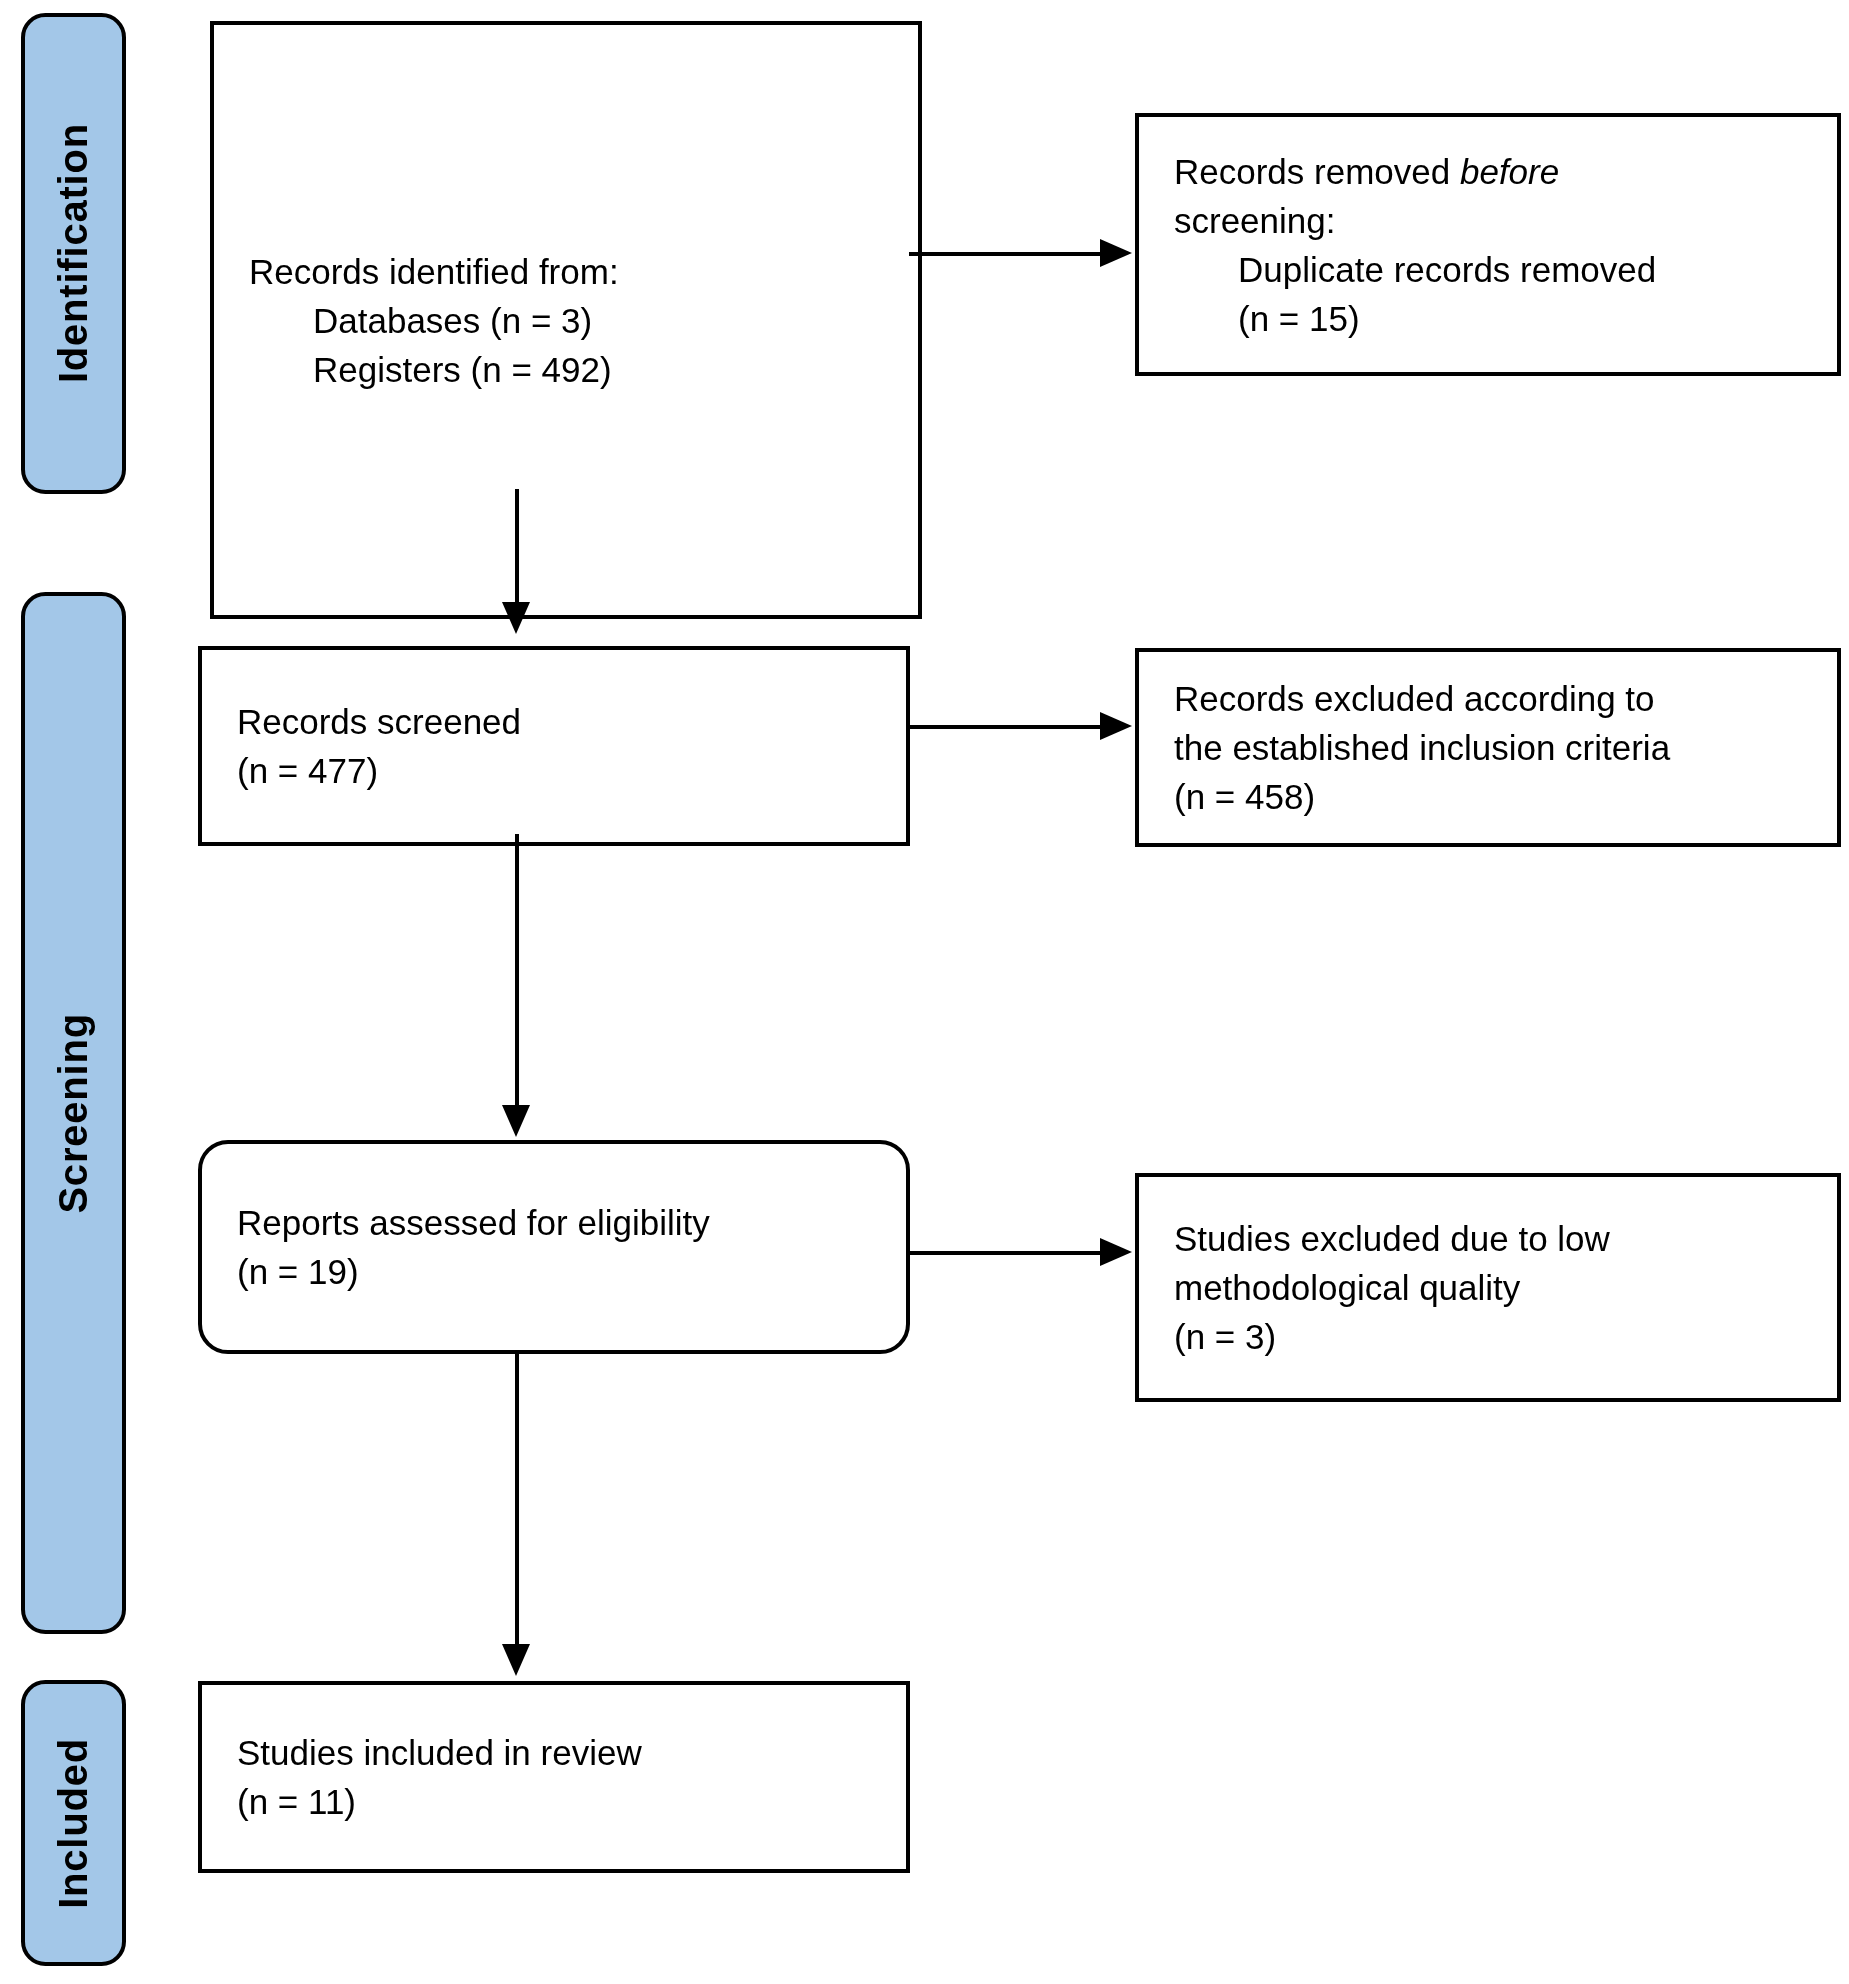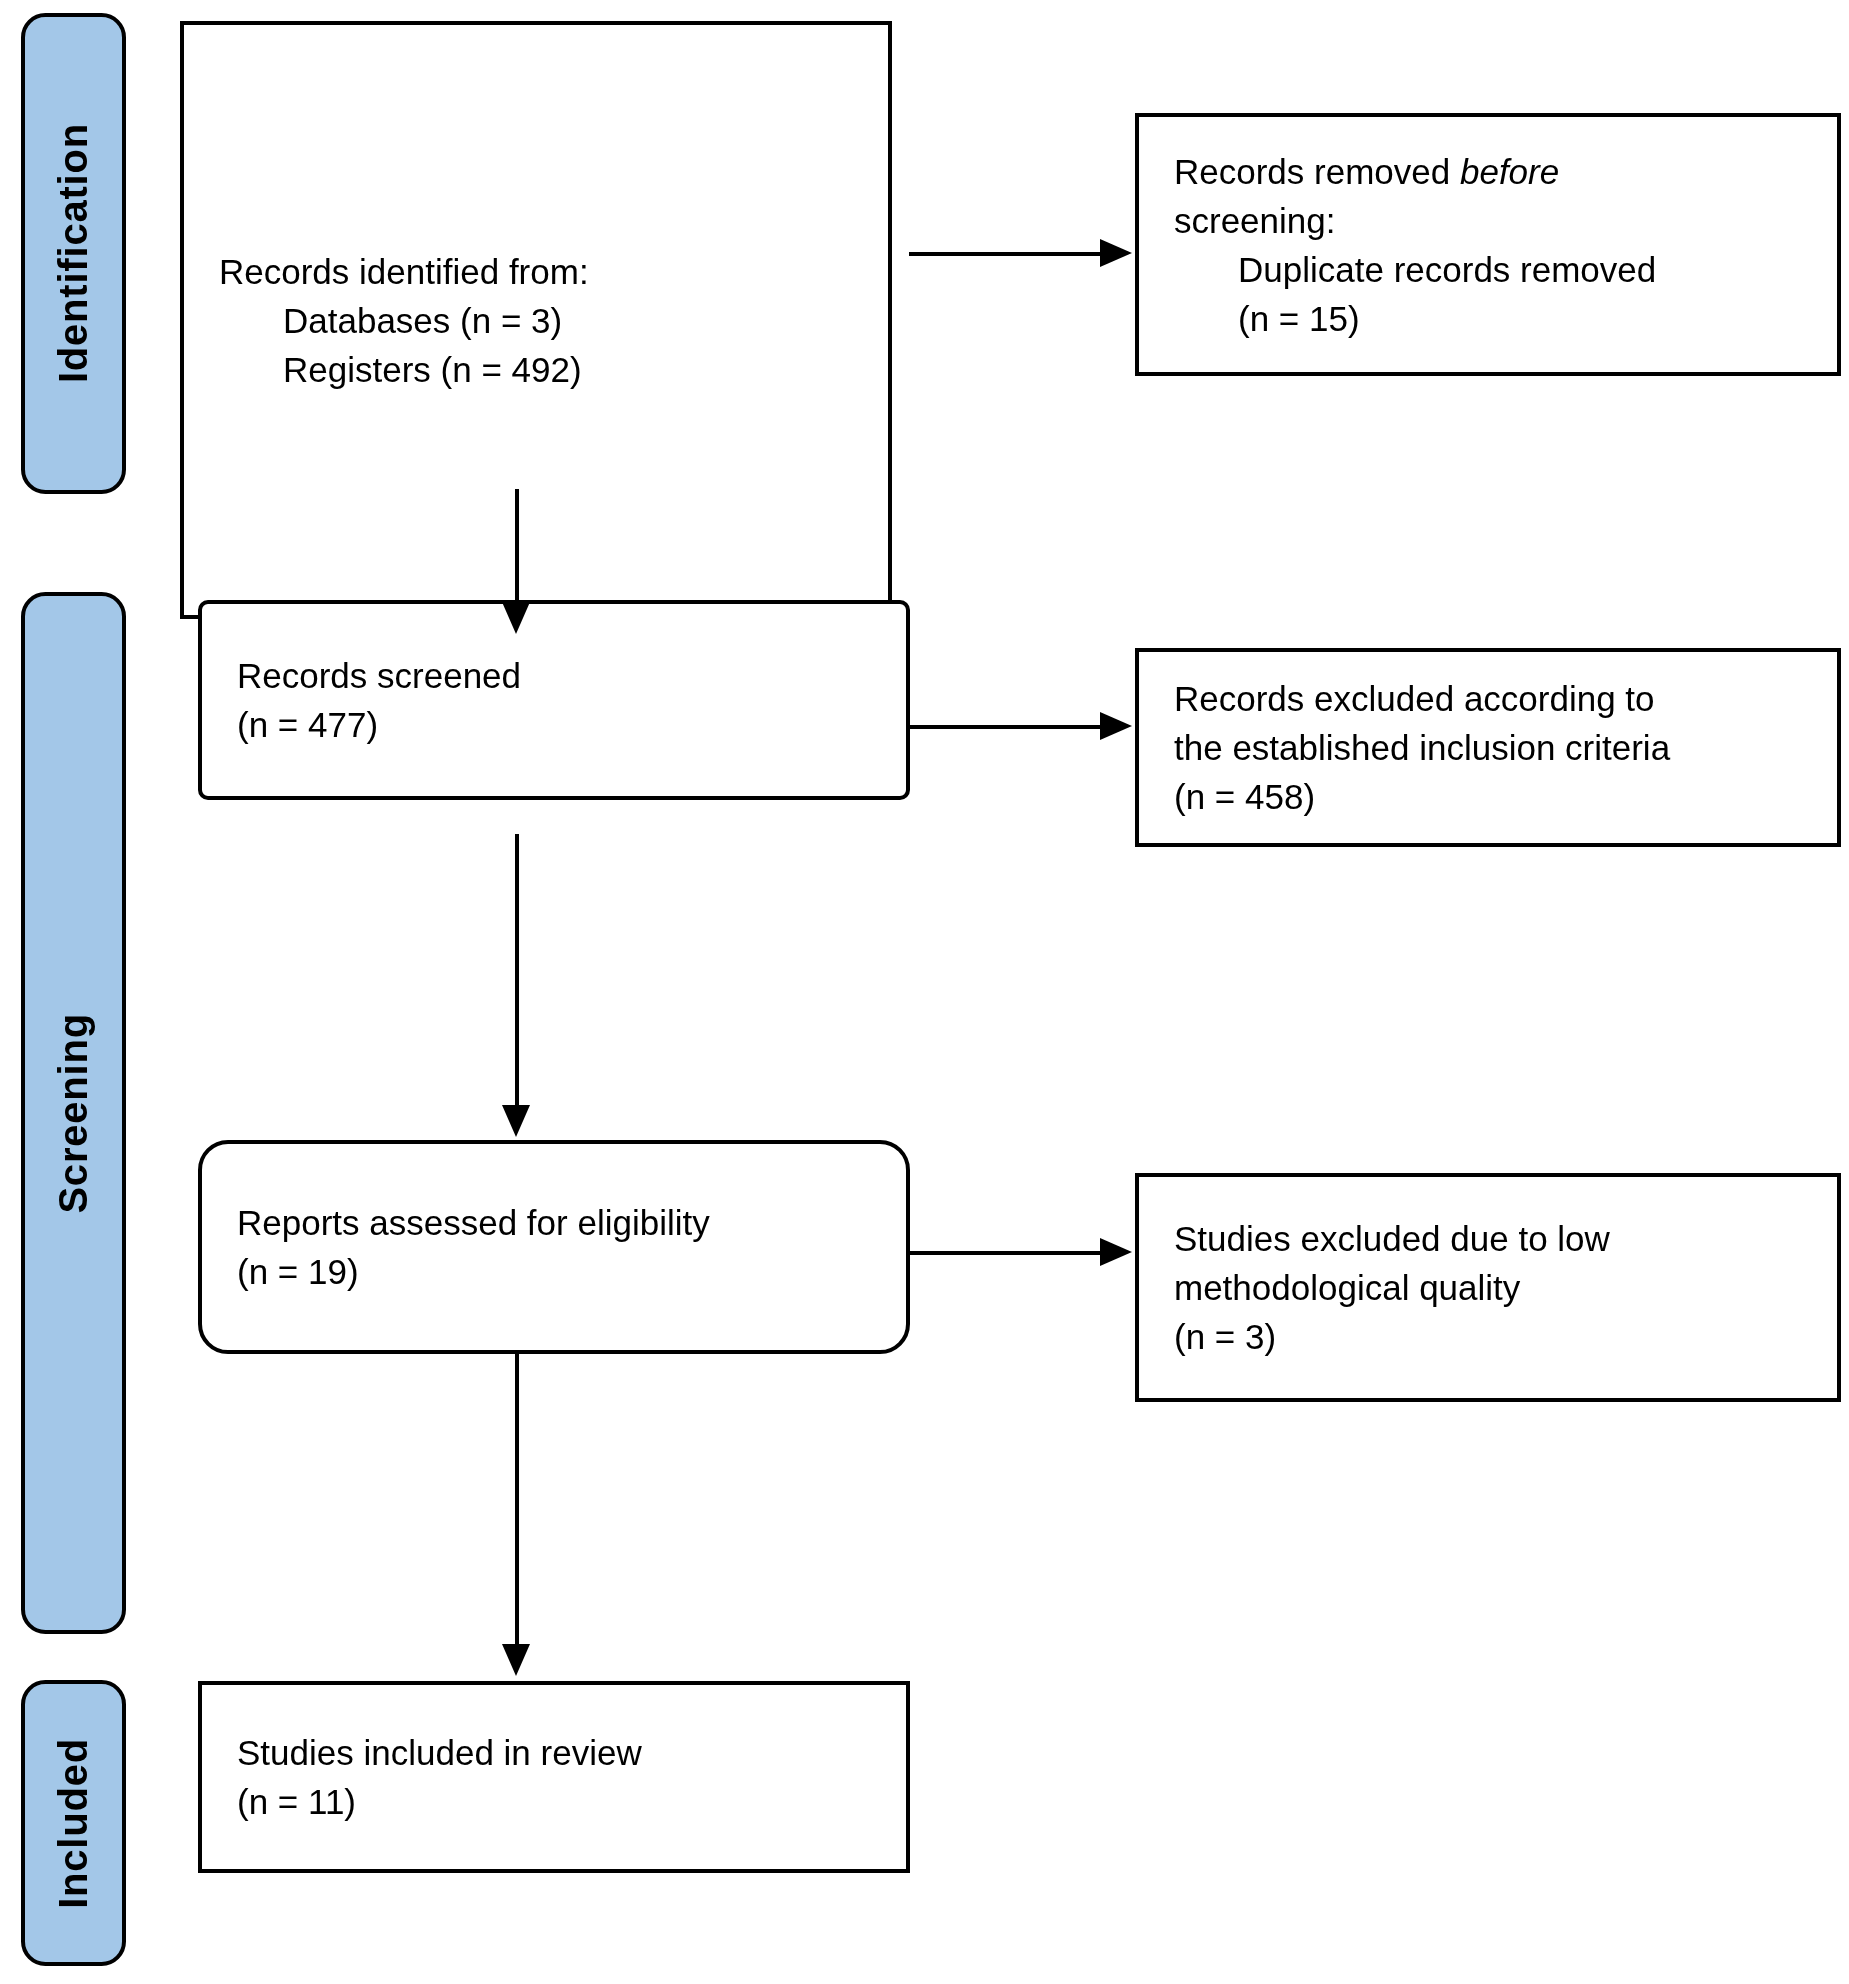--- a/index.html
+++ b/index.html
@@ -52,23 +52,23 @@
     flex-direction: column;
     justify-content: center;
     font-size: 35px;
     line-height: 49px;
   }
   .box .inner { padding-left: 35px; padding-right: 13.7px; }
   .line { white-space: nowrap; }
   .indent { padding-left: 64px; }
   em { font-style: italic; }
 
-  #box-identified        { left: 180px;  top: 21.4px;   width: 712px; height: 598px; }
+  #box-identified        { left: 210px;  top: 21.4px;   width: 712px; height: 598px; }
   #box-removed           { left: 1135px; top: 113px;  width: 706px; height: 263px; }
-  #box-screened          { left: 198px;  top: 600px;  width: 712px; height: 200px; border-radius: 10px; }
+  #box-screened          { left: 198px;  top: 646px;  width: 712px; height: 200px; }
   #box-excluded-criteria { left: 1135px; top: 648px;  width: 706px; height: 199px; }
   #box-assessed          { left: 198px;  top: 1140px; width: 712px; height: 214px; border-radius: 30px; }
   #box-excluded-quality  { left: 1135px; top: 1141px; width: 706px; height: 229px; margin-top: 32px; }
   #box-included          { left: 198px;  top: 1681px; width: 712px; height: 192px; }
 
   
   .vline {
     position: absolute;
     width: 3.8px;
     background: #000000;

